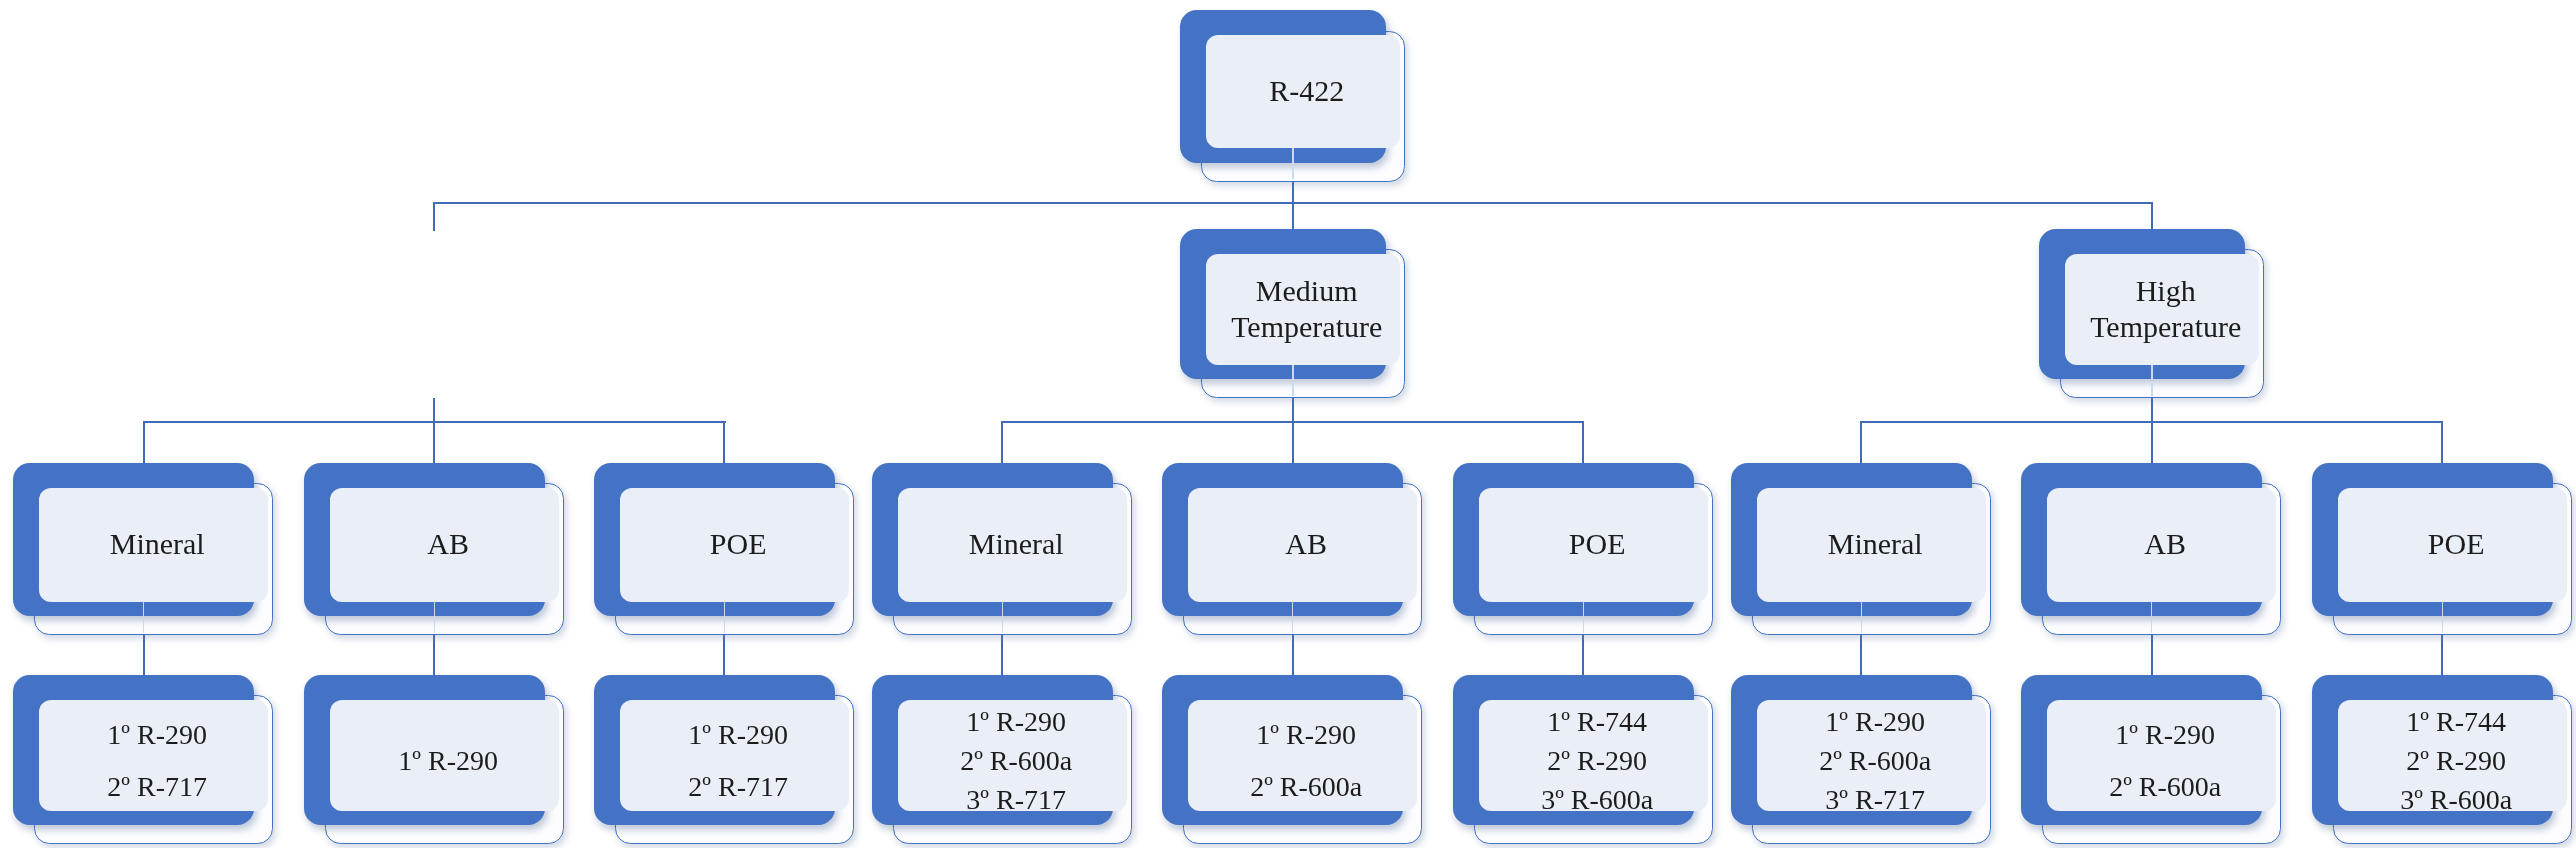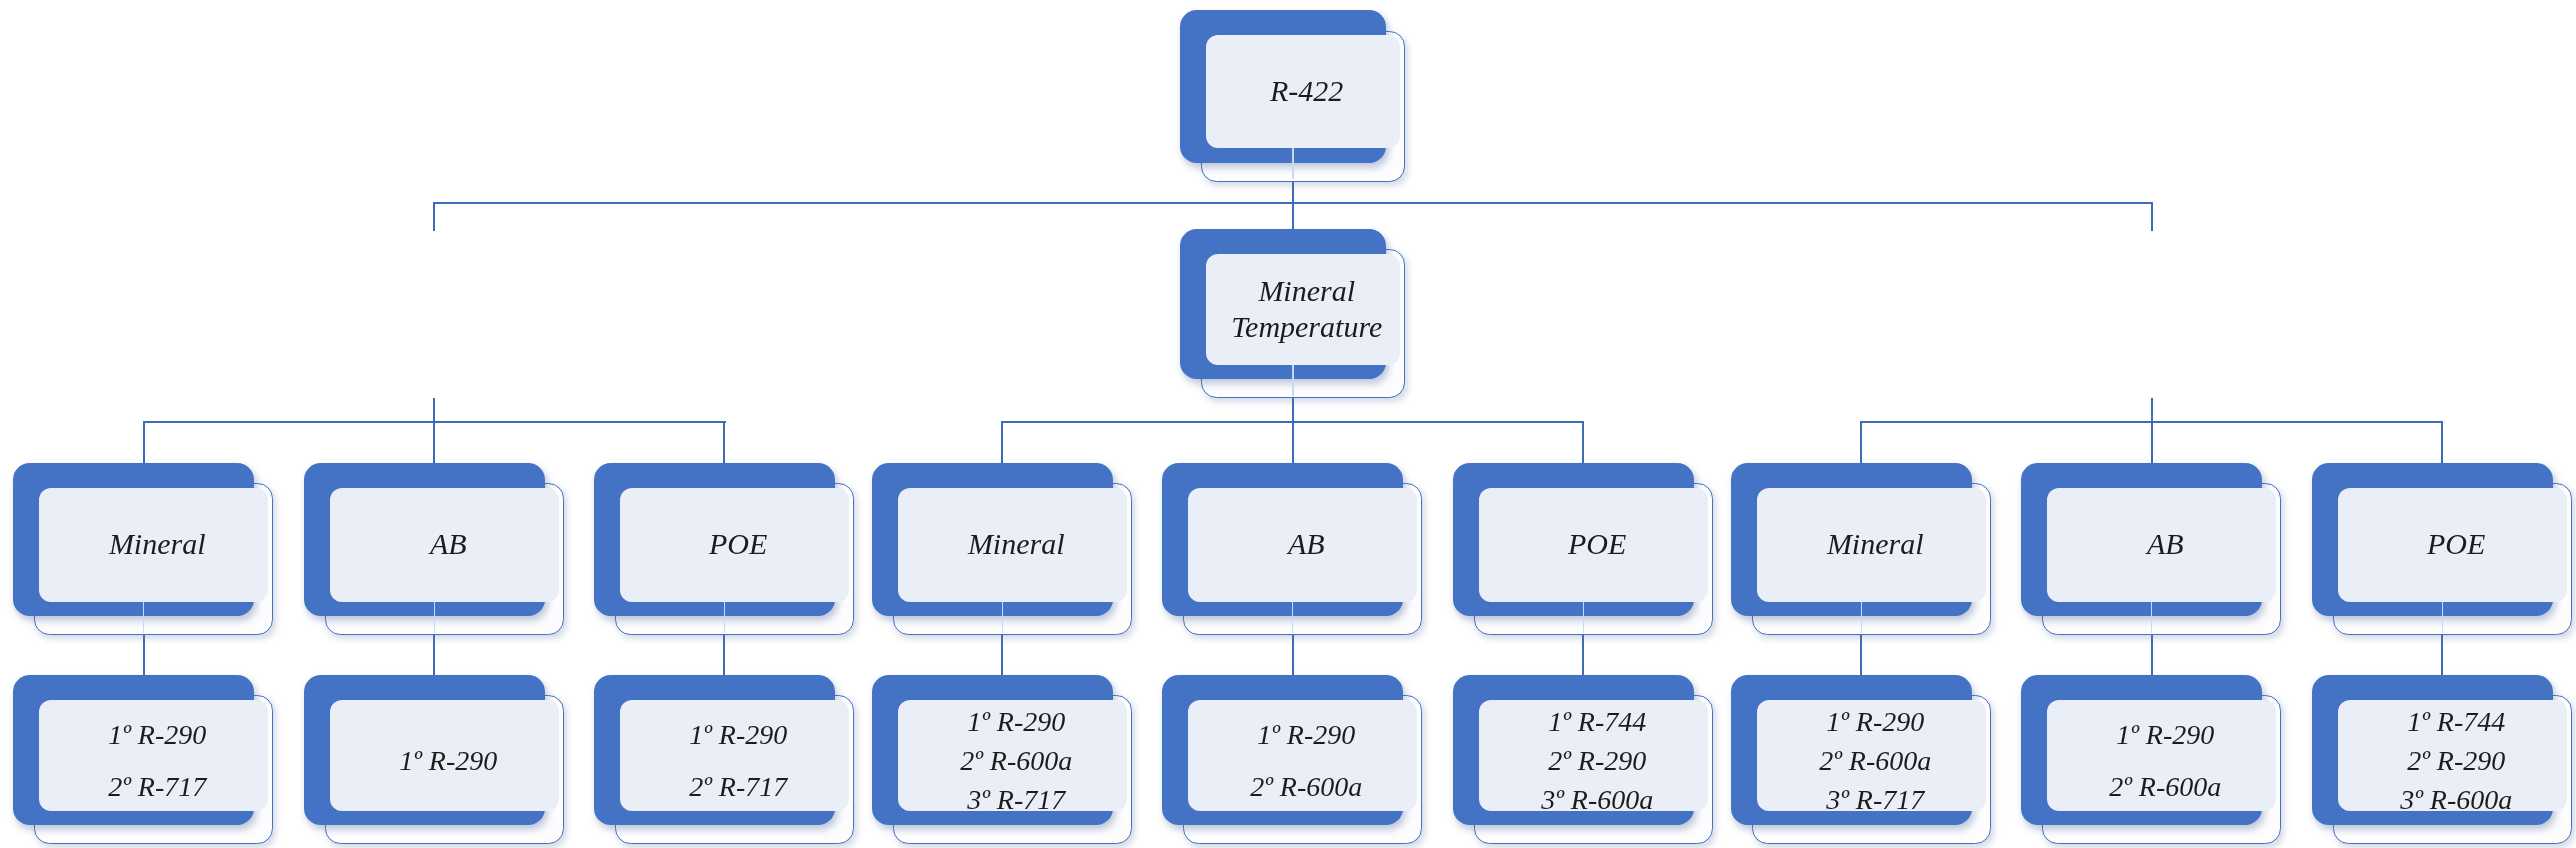--- a/index.html
+++ b/index.html
@@ -42,21 +42,20 @@
     border-radius:12px;
   }
   .content{
     position:absolute;
     left:11px;right:3.6px;top:3.6px;height:76%;
     display:flex;align-items:center;justify-content:center;
     text-align:center;
     color:var(--text,#1C1C1C);
     font-size:30px;line-height:1.22;
     z-index:1;
-    font-style:italic;
   }
   .items{
     height:calc(100% - 24px);
     flex-direction:column;
     justify-content:space-evenly;
     font-size:28px;line-height:1.15;
   }
   
   .parent::after{
     content:"";
@@ -105,21 +104,25 @@
   <div class="line v" style="left:2151px;top:635px;height:42px"></div>
   <div class="line v" style="left:2441px;top:635px;height:42px"></div>
 
   <div class="node parent" style="left:1201px;top:30.5px;width:204px;height:151px">
     <div class="panel"></div>
     <div class="content">R-422</div>
   </div>
 
   <div class="node parent" style="left:1201px;top:249px;width:204px;height:149px">
     <div class="panel"></div>
-    <div class="content">Mineral Temperature</div>
+    <div class="content">Medium Temperature</div>
+  </div>
+  <div class="node parent" style="left:2060px;top:249px;width:204px;height:149px">
+    <div class="panel"></div>
+    <div class="content">High Temperature</div>
   </div>
 
   <div class="node parent" style="left:34px;top:483px;width:239px;height:152px">
     <div class="panel"></div>
     <div class="content">Mineral</div>
   </div>
   <div class="node parent" style="left:325px;top:483px;width:239px;height:152px">
     <div class="panel"></div>
     <div class="content">AB</div>
   </div>

